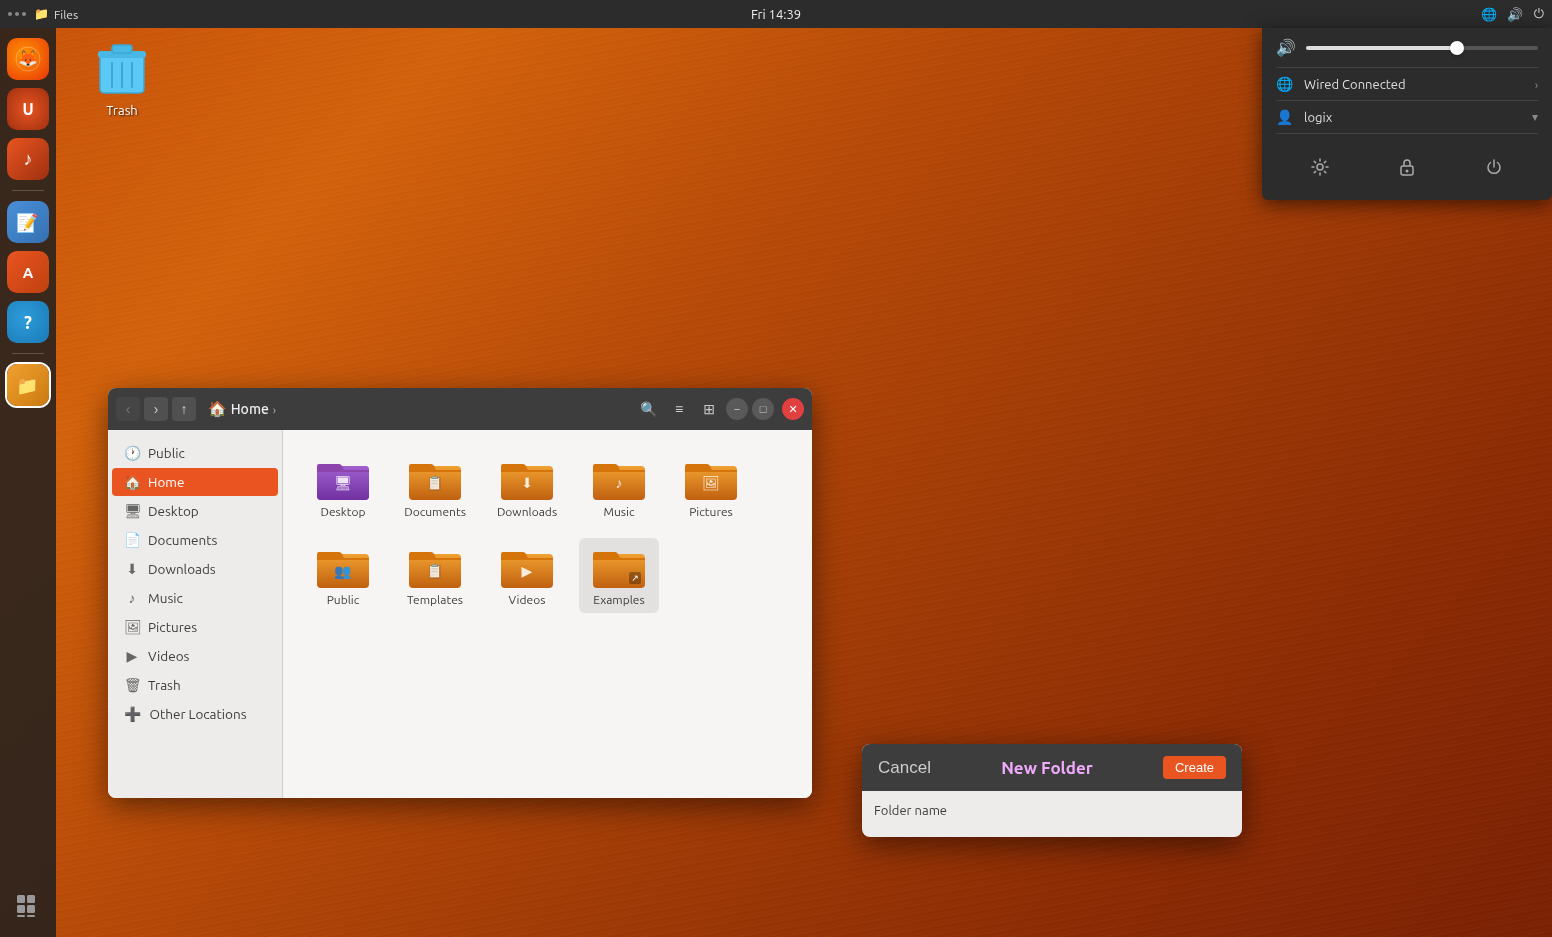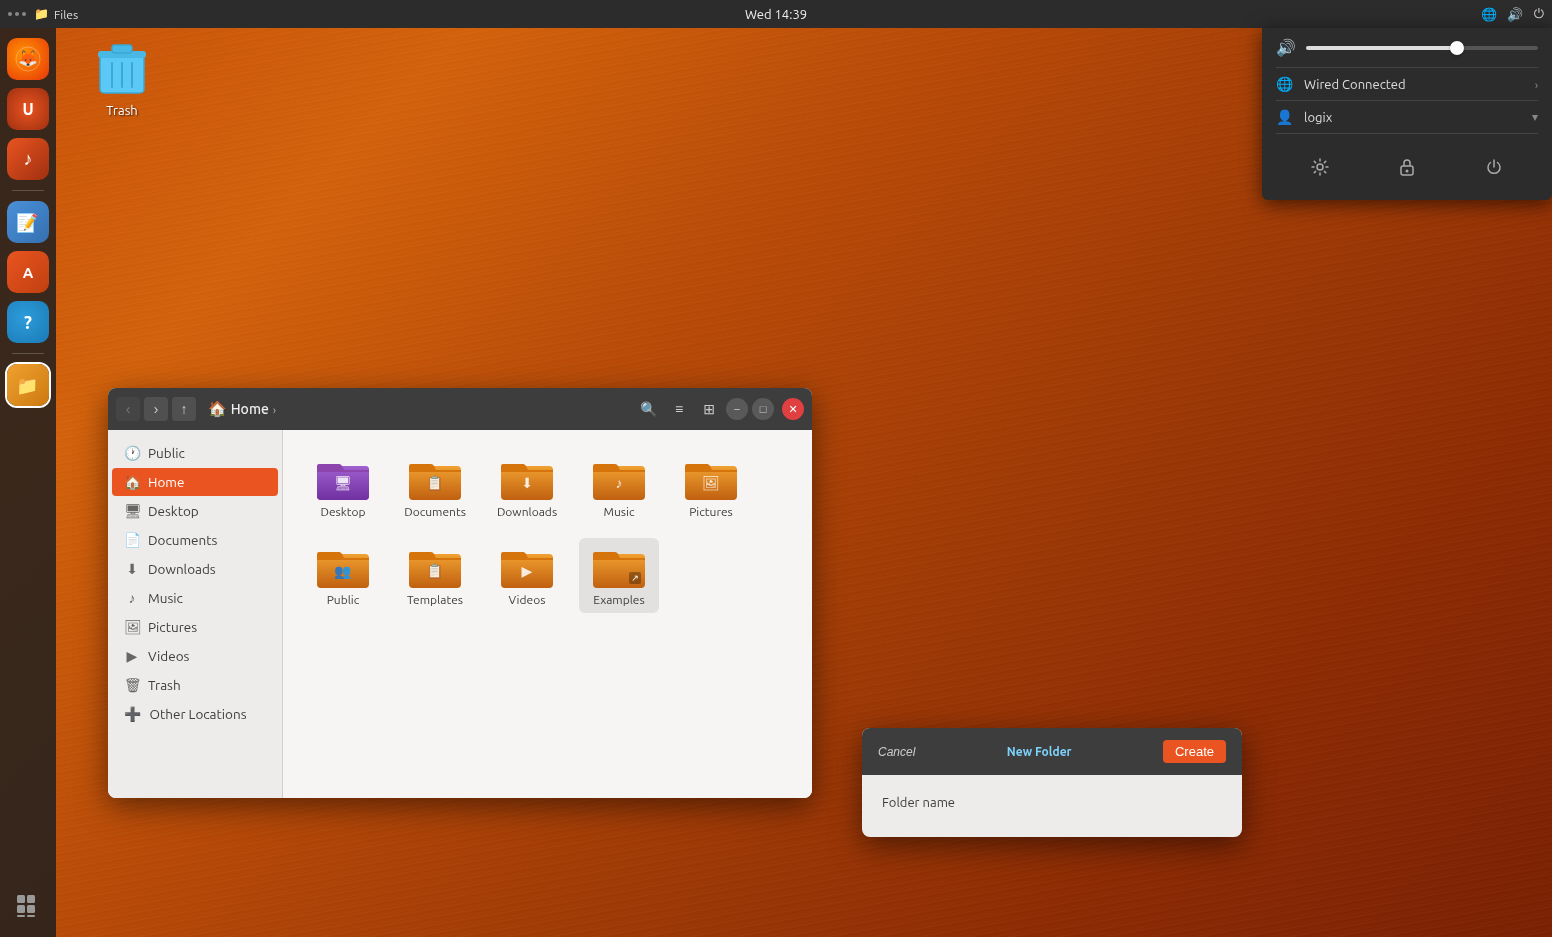--- a/index.html
+++ b/index.html
@@ -371,42 +371,41 @@
       justify-content: space-between;
       padding: 12px 16px;
       background: #3d3d3d;
     }
 
     #nfd-cancel-btn {
       background: none;
       border: none;
       color: #ccc;
       cursor: pointer;
-      font-size: 12px;
-      font-style: italic;
+      font-size: 17px;
     }
 
     #nfd-title {
-      color: #7dd3fc;
-      font-size: 12px;
+      color: #f0abfc;
+      font-size: 17px;
       font-weight: 600;
     }
 
     #nfd-create-btn {
       background: #e95420;
       border: none;
       color: white;
       padding: 4px 12px;
       border-radius: 4px;
       cursor: pointer;
       font-size: 13px;
     }
 
     #nfd-body {
-      padding: 20px;
+      padding: 12px;
     }
 
     #nfd-label {
       font-size: 13px;
       color: #3d3d3d;
       margin-bottom: 8px;
     }
 
     #nfd-input {
       width: 100%;
@@ -541,21 +540,21 @@
         <div class="dot"></div>
           <div class="dot"></div>
           <div class="dot"></div>
       </div>
       <div id="topbar-appname">
         <span>📁</span>
         <span>Files</span>
       </div>
     </div>
     <div id="topbar-center">
-      <span>Wed 14:39</span>
+      <span>Fri 14:39</span>
     </div>
     <div id="topbar-right">
       <span style="color:#ccc;font-size:13px;">🌐</span>
       <span style="color:#ccc;font-size:13px;">🔊</span>
       <span style="color:#ccc;font-size:13px;">⏻</span>
     </div>
   </div>
 
   <div id="dock">
     <div class="dock-icon dock-icon-firefox">

